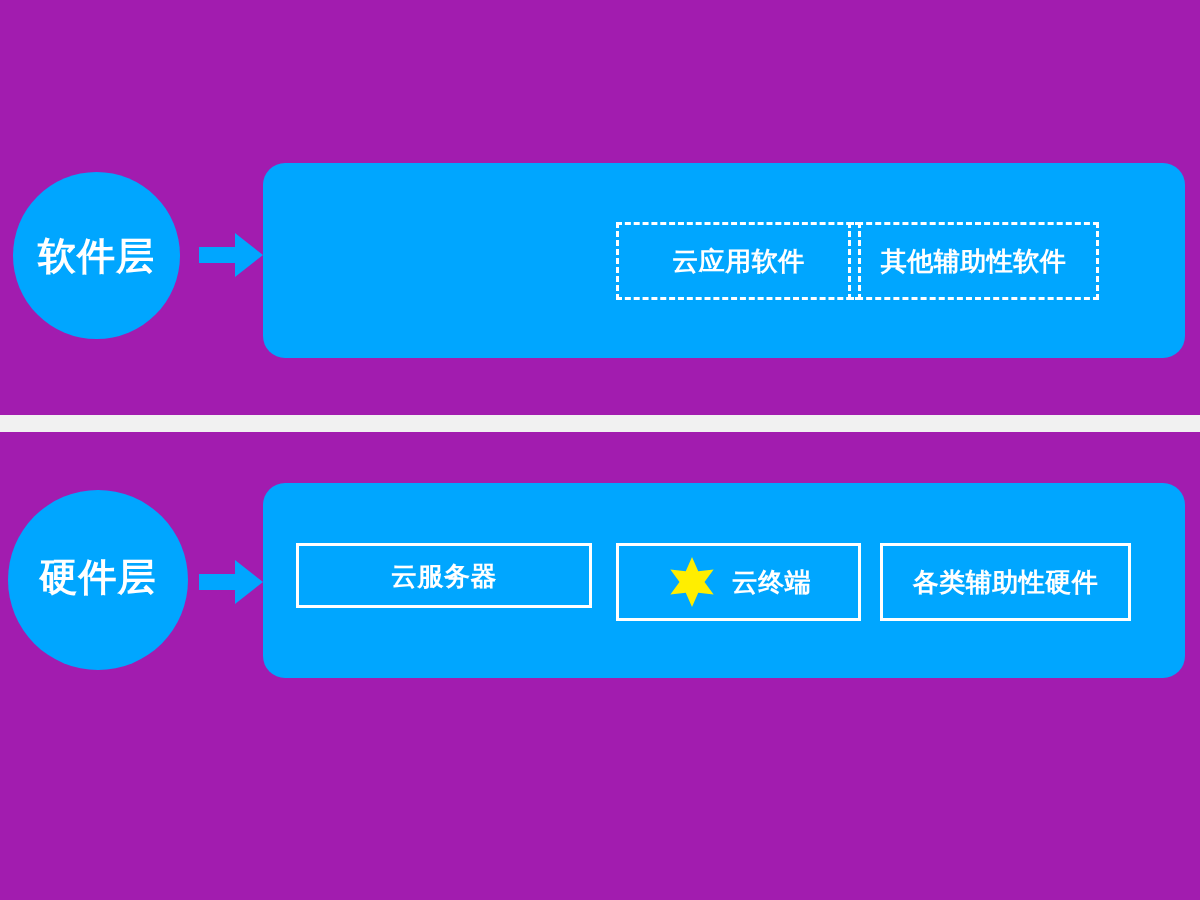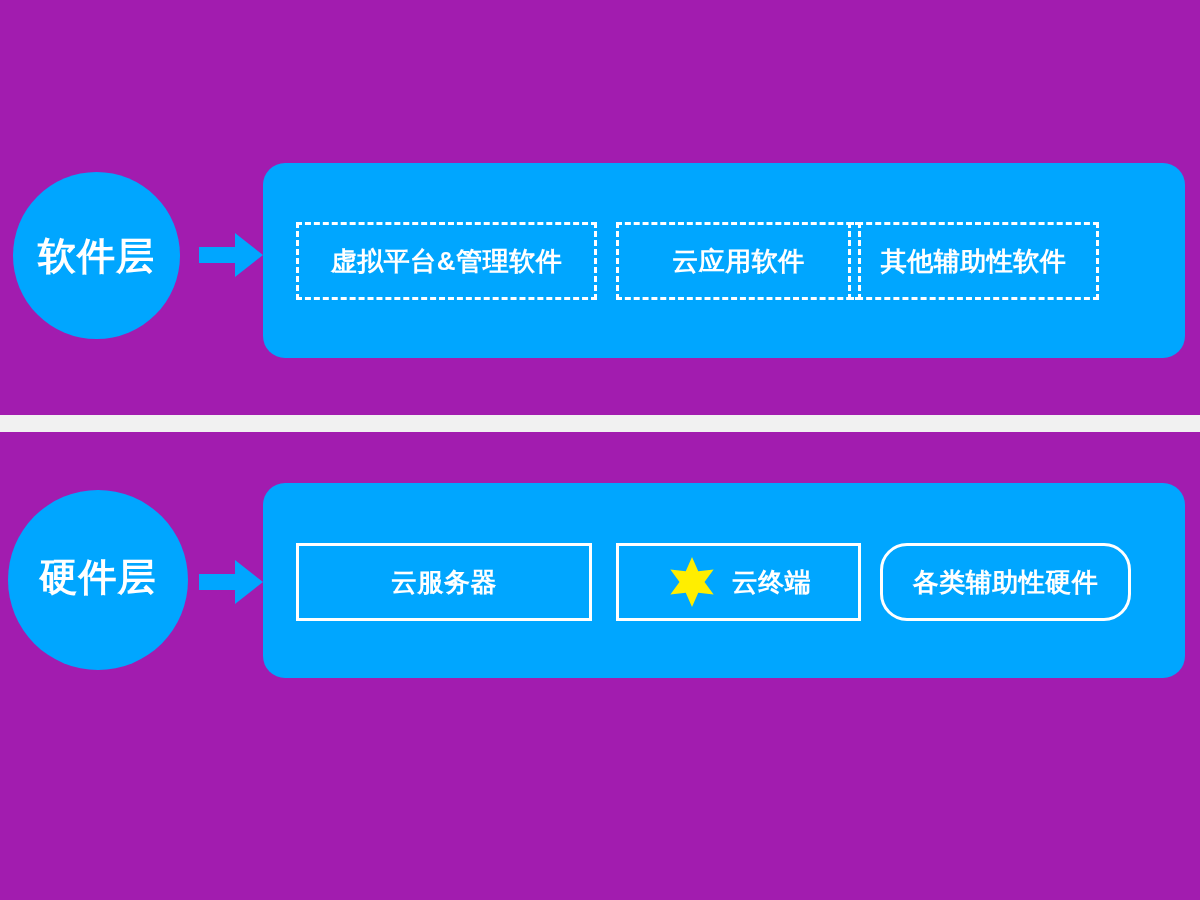--- a/index.html
+++ b/index.html
@@ -114,45 +114,42 @@
     <div class="divider-band" style="top: 415px; height: 17px; background: rgb(241, 241, 241);"></div>
     <div class="layer-circle" style="left: 13px; top: 172px; width: 167px; height: 167px; background: rgb(0, 166, 255);">
       <span class="layer-circle-label">软件层</span>
     </div>
     <div class="block-arrow" style="left: 199px; top: 233px;">
       <svg viewBox="0 0 64 44" xmlns="http://www.w3.org/2000/svg">
         <path d="M0 14 H36 V0 L64 22 L36 44 V30 H0 Z" fill="#00a6ff"></path>
       </svg>
     </div>
     <div class="layer-panel" style="left: 263px; top: 163px; width: 922px; height: 195px; background: rgb(0, 166, 255);"></div>
-    <div class="item-box dashed" style="left: 296px; top: 222px; width: 301px; height: 78px;">
-      <span class="item-label">虚拟平台&amp;管理软件</span>
-    </div>
     <div class="item-box dashed" style="left: 616px; top: 222px; width: 245px; height: 78px;">
       <span class="item-label">云应用软件</span>
     </div>
     <div class="item-box dashed" style="left: 848px; top: 222px; width: 251px; height: 78px;">
       <span class="item-label">其他辅助性软件</span>
     </div>
     <div class="layer-circle" style="left: 8px; top: 490px; width: 180px; height: 180px; background: rgb(0, 166, 255); font-family: Liberation Mono, monospace;">
       <span class="layer-circle-label">硬件层</span>
     </div>
     <div class="block-arrow" style="left: 199px; top: 560px;">
       <svg viewBox="0 0 64 44" xmlns="http://www.w3.org/2000/svg">
         <path d="M0 14 H36 V0 L64 22 L36 44 V30 H0 Z" fill="#00a6ff"></path>
       </svg>
     </div>
     <div class="layer-panel" style="left: 263px; top: 483px; width: 922px; height: 195px; background: rgb(0, 166, 255);"></div>
-    <div class="item-box solid" style="left: 296px; top: 543px; width: 296px; height: 78px;">
+    <div class="item-box solid" style="left: 296px; top: 543px; width: 296px; height: 65px;">
       <span class="item-label">云服务器</span>
     </div>
     <div class="item-box solid" style="left: 616px; top: 543px; width: 245px; height: 78px;">
       <span class="star-icon">
         <svg viewBox="0 0 52 52" xmlns="http://www.w3.org/2000/svg">
           <polygon points="26.00,1.00 32.25,15.17 47.65,13.50 38.50,26.00 47.65,38.50 32.25,36.83 26.00,51.00 19.75,36.83 4.35,38.50 13.50,26.00 4.35,13.50 19.75,15.17" fill="#ffee00"></polygon>
         </svg>
       </span>
       <span class="item-label">云终端</span>
     </div>
-    <div class="item-box solid" style="left: 880px; top: 543px; width: 251px; height: 78px; border-radius: 27px;">
+    <div class="item-box solid" style="left: 880px; top: 543px; width: 251px; height: 78px;">
       <span class="item-label">各类辅助性硬件</span>
     </div>
   </div>
 
 </body></html>

